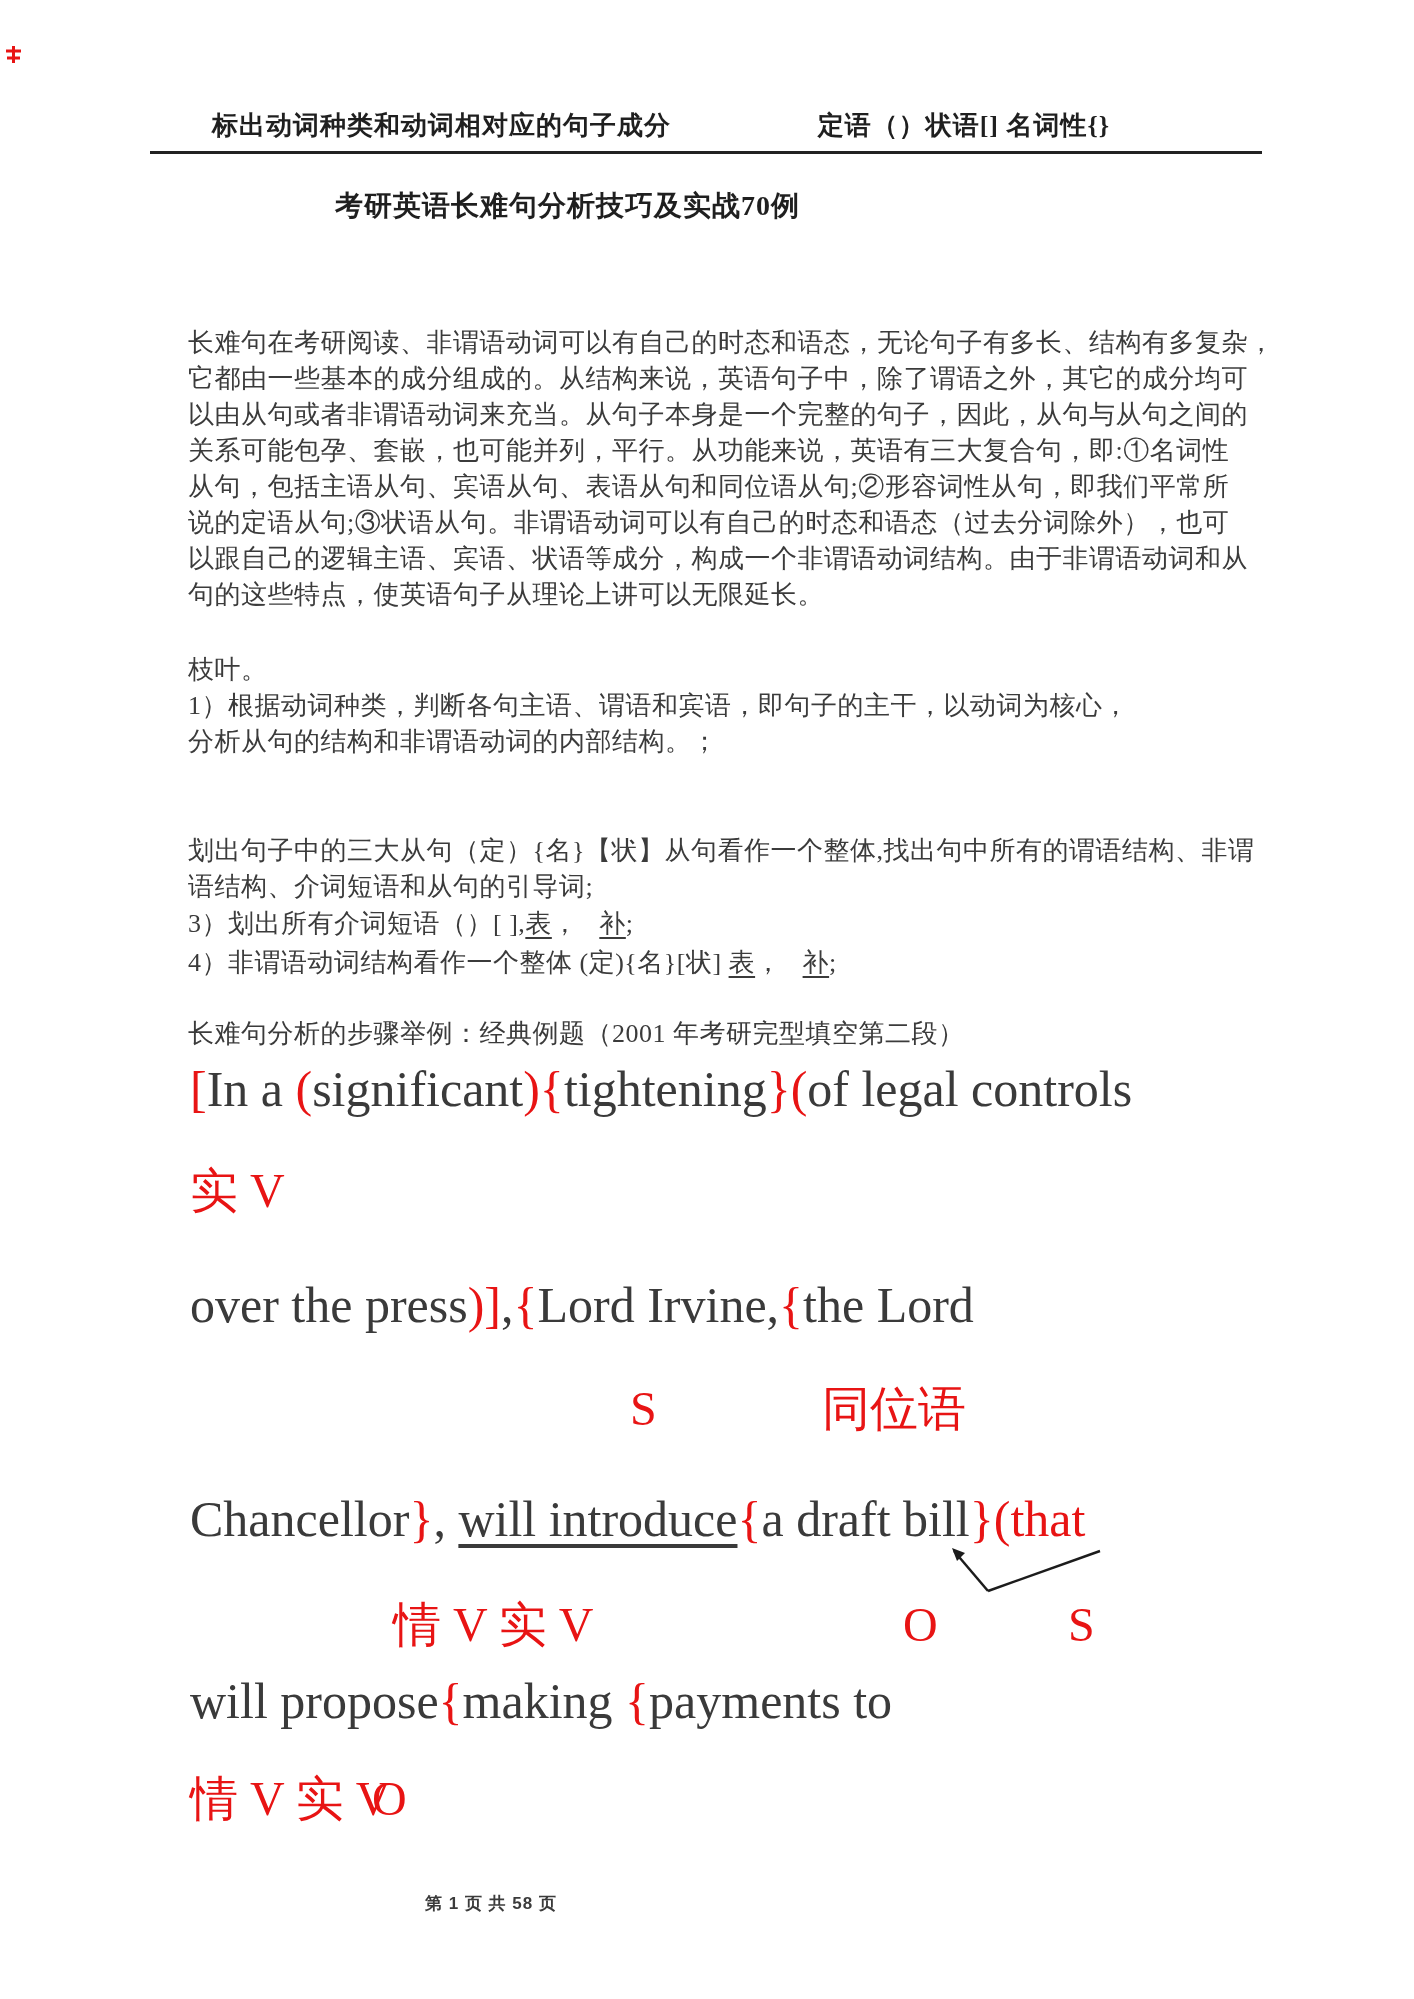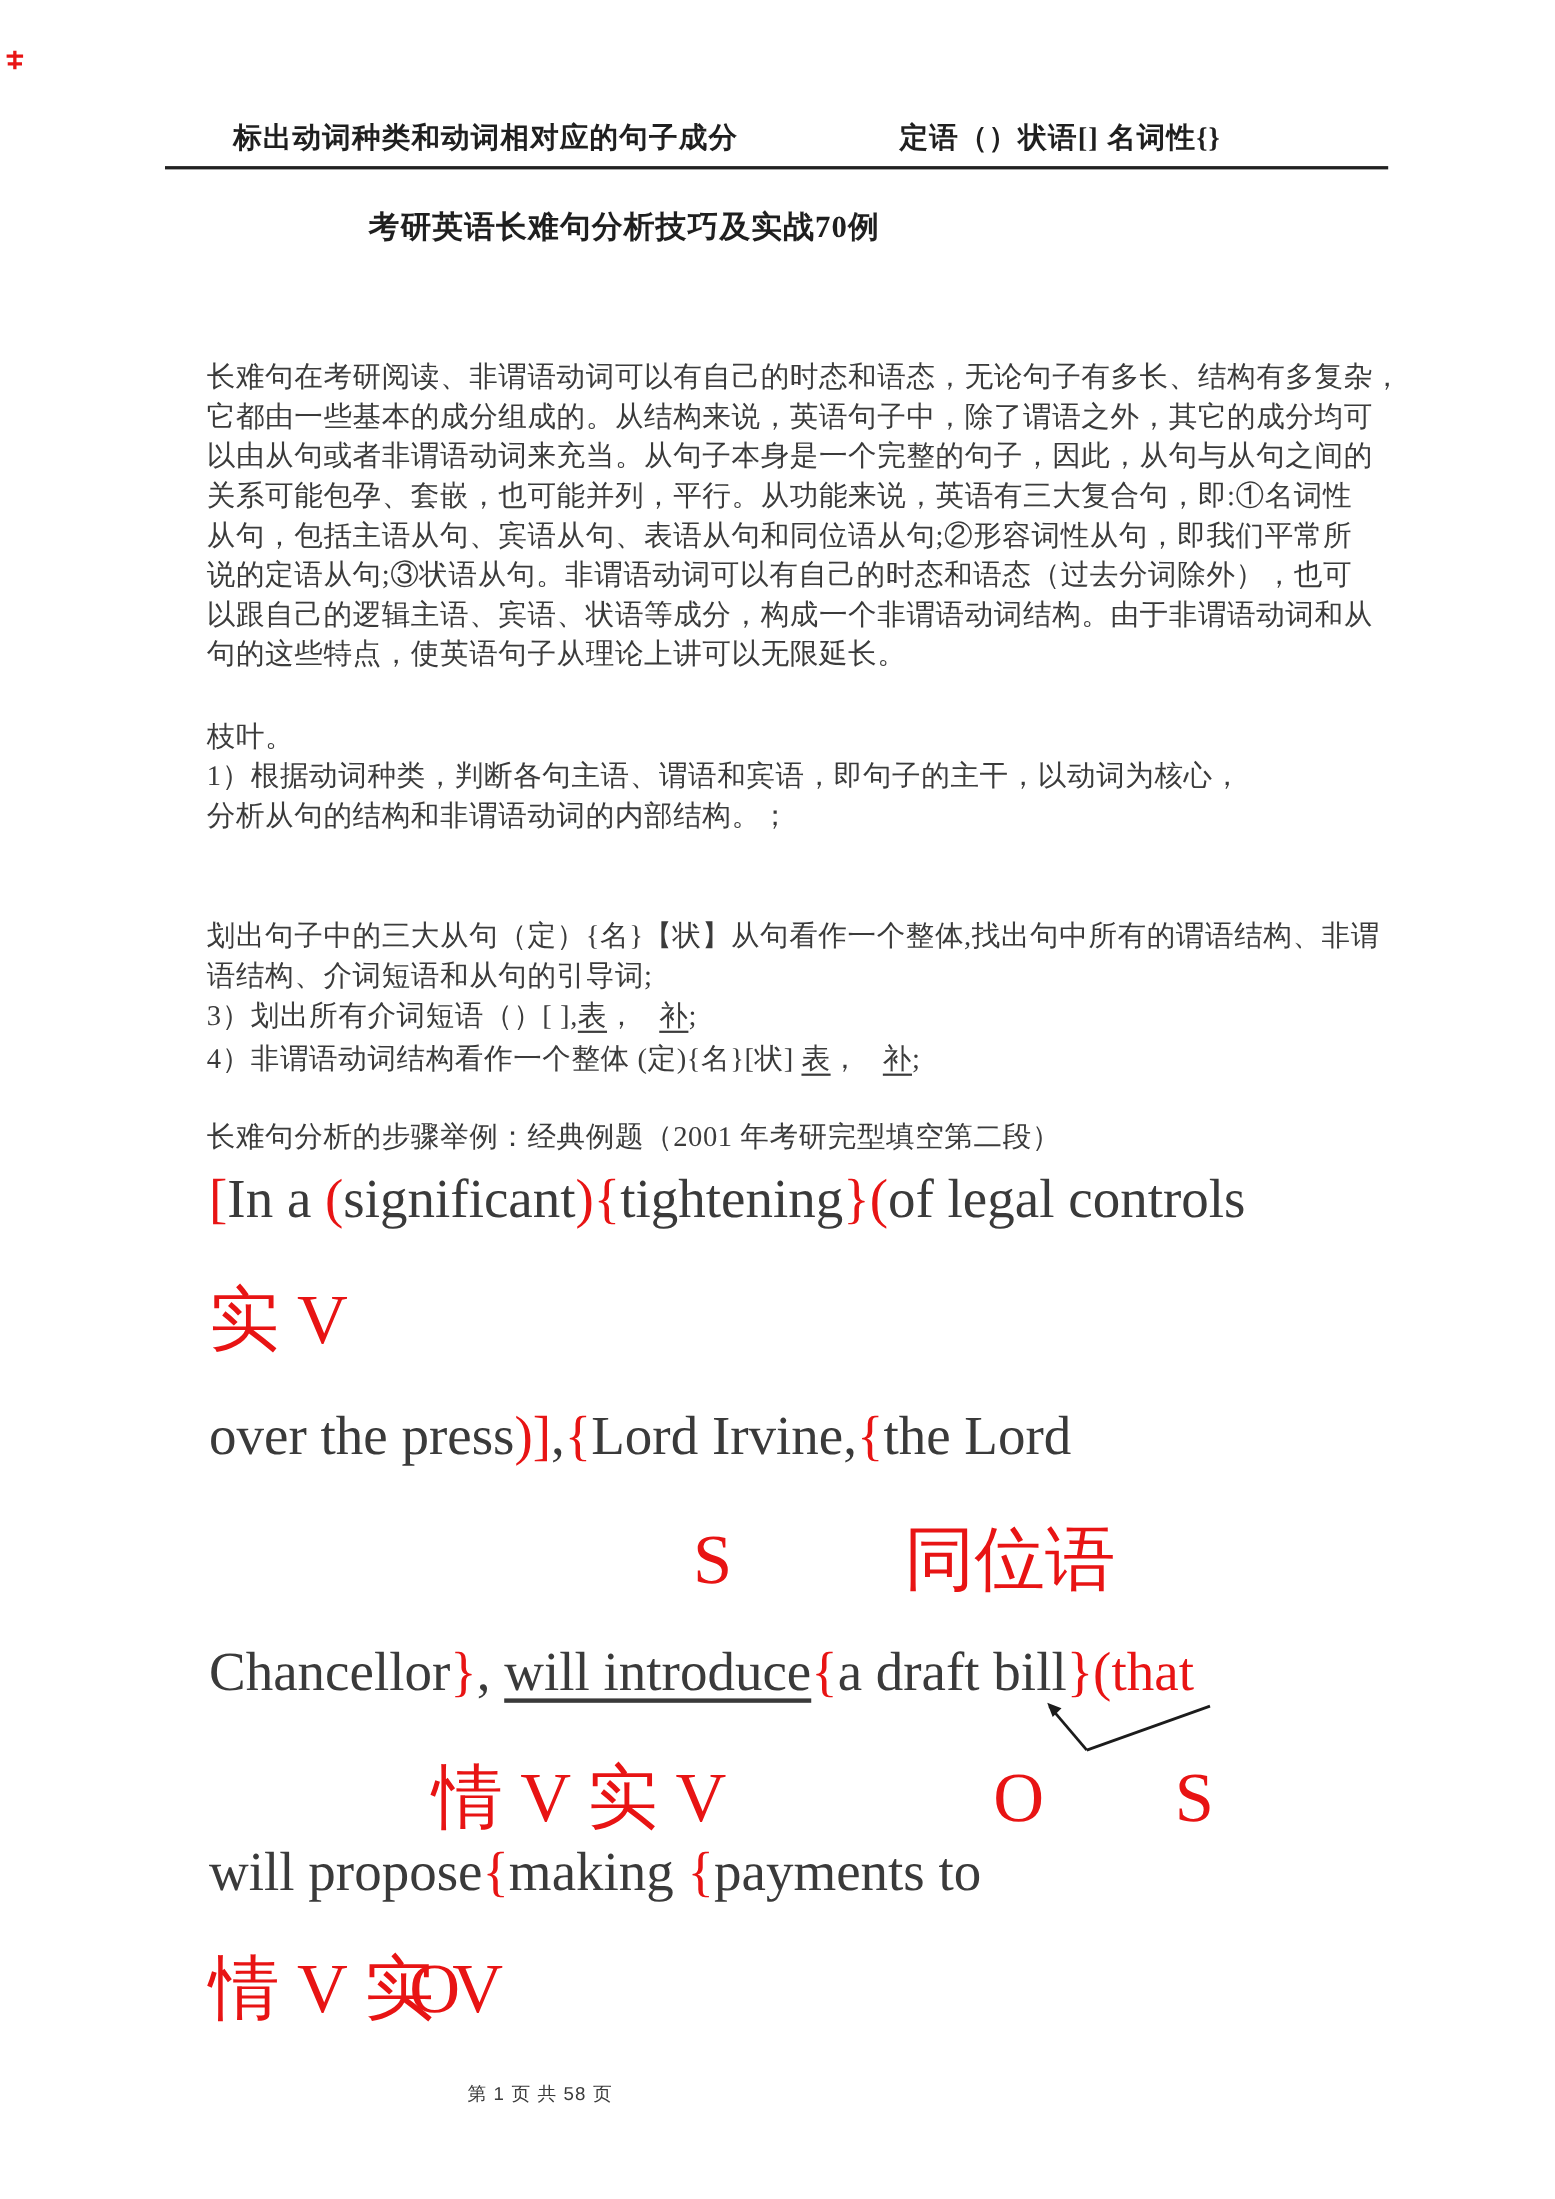--- a/index.html
+++ b/index.html
@@ -29,28 +29,29 @@
 
   
   .blk { position:absolute; left:188px; font-size:26px; line-height:36px; color:#3b3b3b; letter-spacing:0.5px; }
   .ln  { height:36px; }
   .u-char { text-decoration:underline; text-decoration-thickness:2px; text-underline-offset:5px; }
 
   
   .big { position:absolute; left:190px; font-size:50px; line-height:1.1; color:#3a3a3a; }
   .r   { color:#e81414; }
   .uw  { text-decoration:underline; text-decoration-thickness:4px; text-underline-offset:8px; }
-  .ann { position:absolute; font-size:64px; line-height:1.05; color:#e81414; }
+  .ann { position:absolute; font-size:48px; line-height:1.05; color:#e81414; }
 
   .arrow-wrap { position:absolute; left:935px; top:1496px; }
 
   .footer {
     position:absolute; left:425px; top:1848px;
     font-size:17px; color:#3b3b3b; letter-spacing:1px;
     font-family:"Liberation Sans","DejaVu Sans",sans-serif;
+    font-weight:bold;
   }
 </style>
 </head>
 <body>
 
 <div class="page">
 
   <svg class="corner-mark" width="22" height="22" viewBox="0 0 22 22">
     <path d="M2 5 L17 5 M9.5 0 L9.5 17 M3 12 L16 12" stroke="#e81414" stroke-width="3" fill="none"></path>
   </svg>

